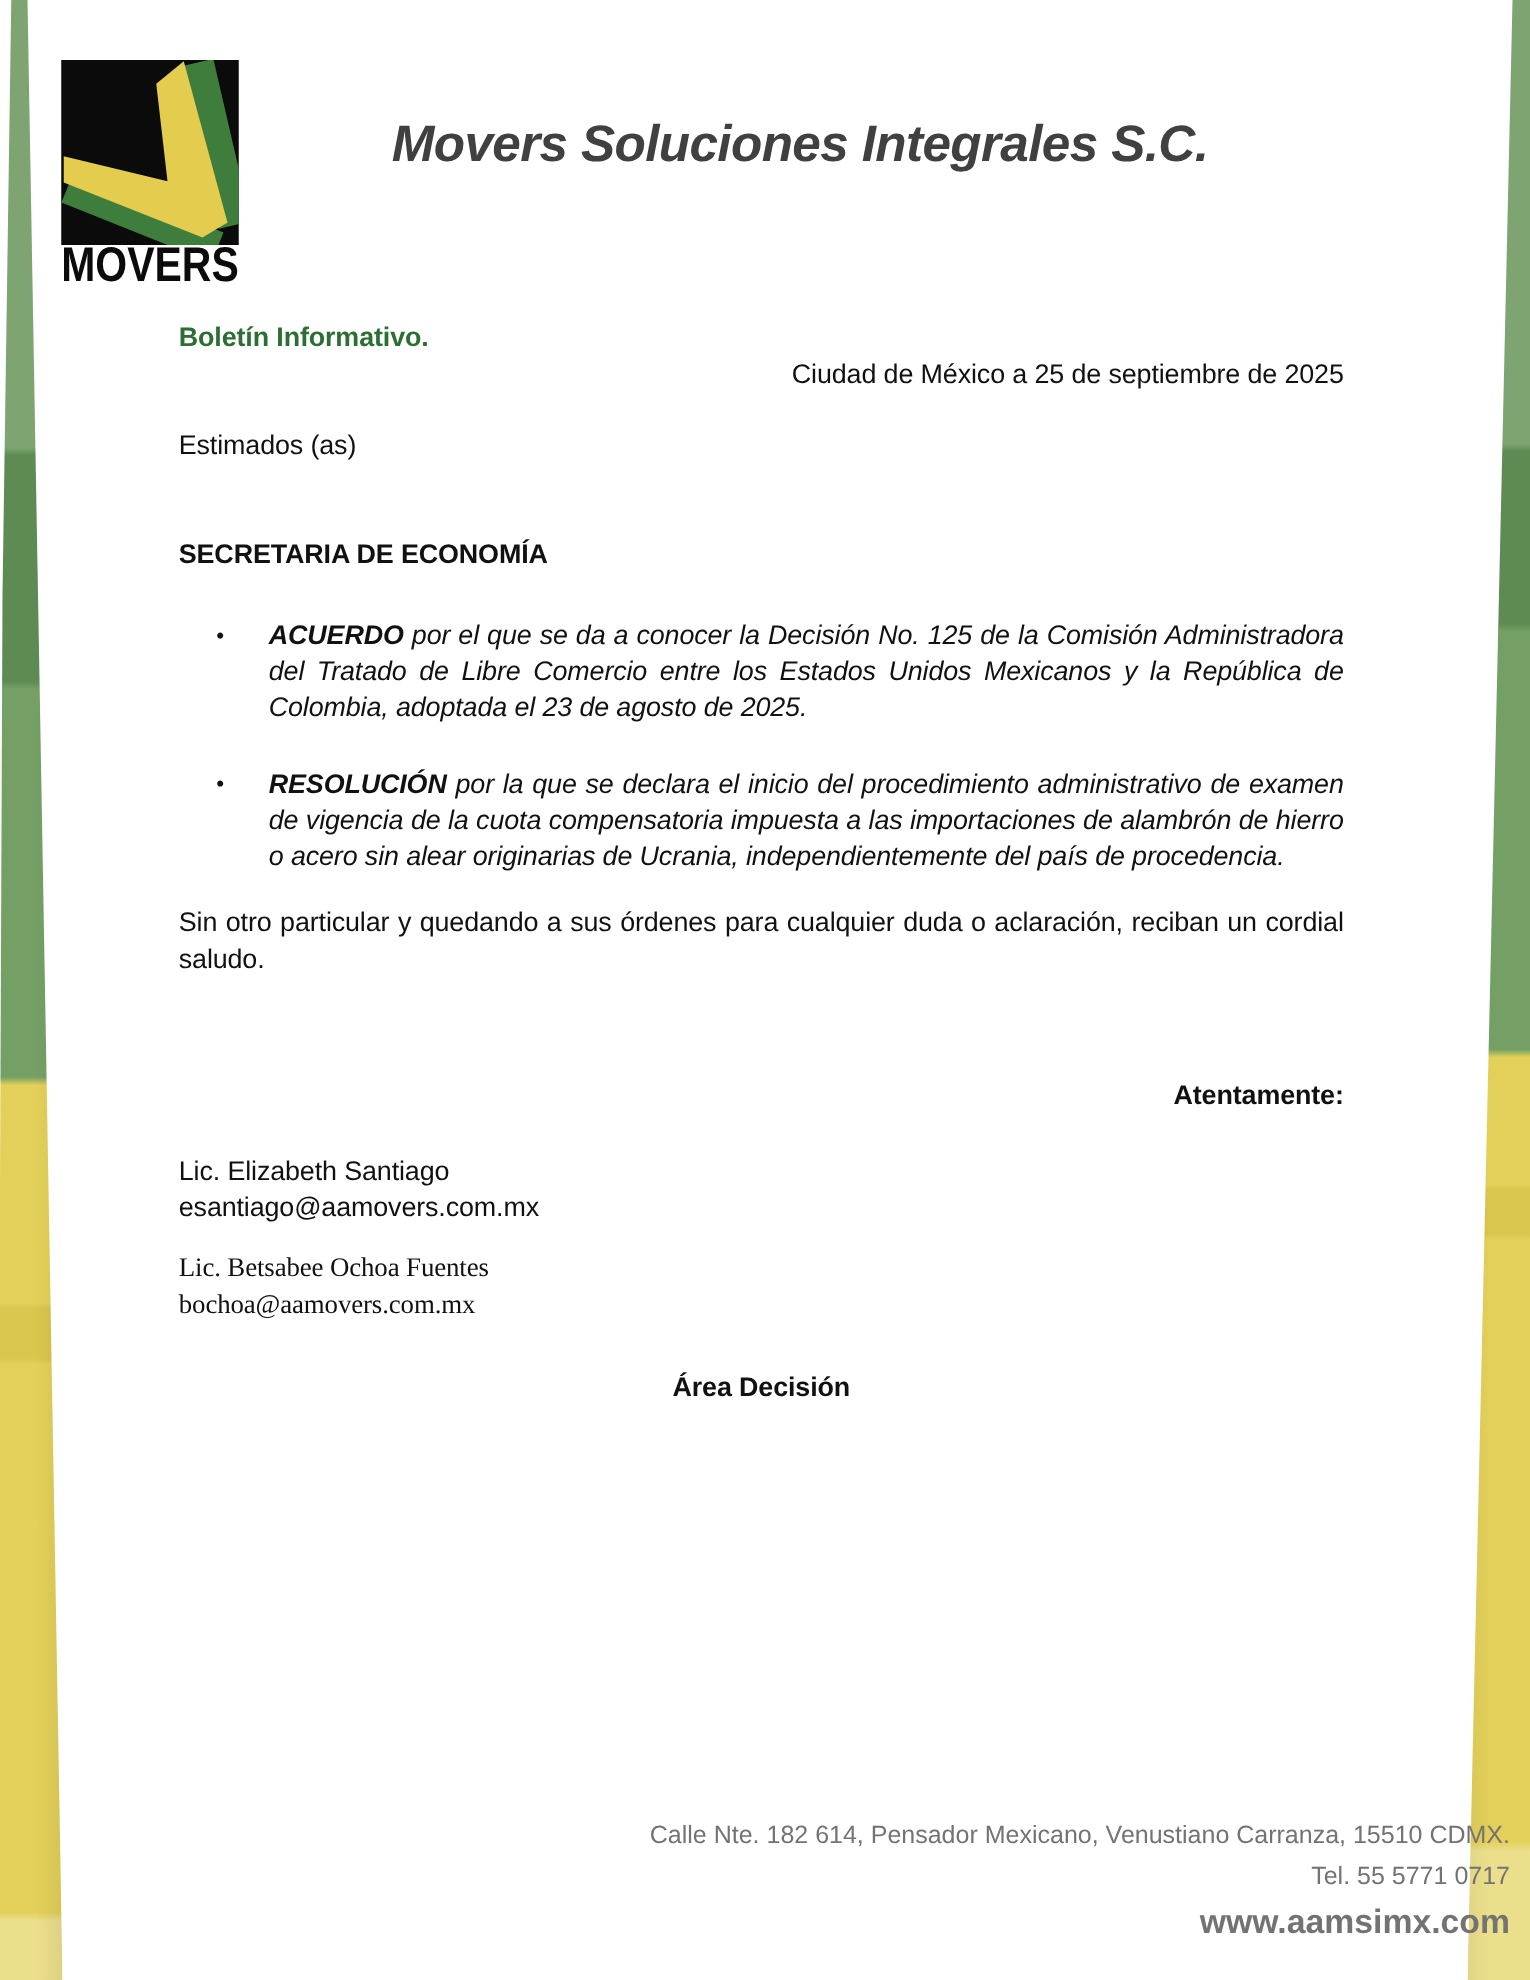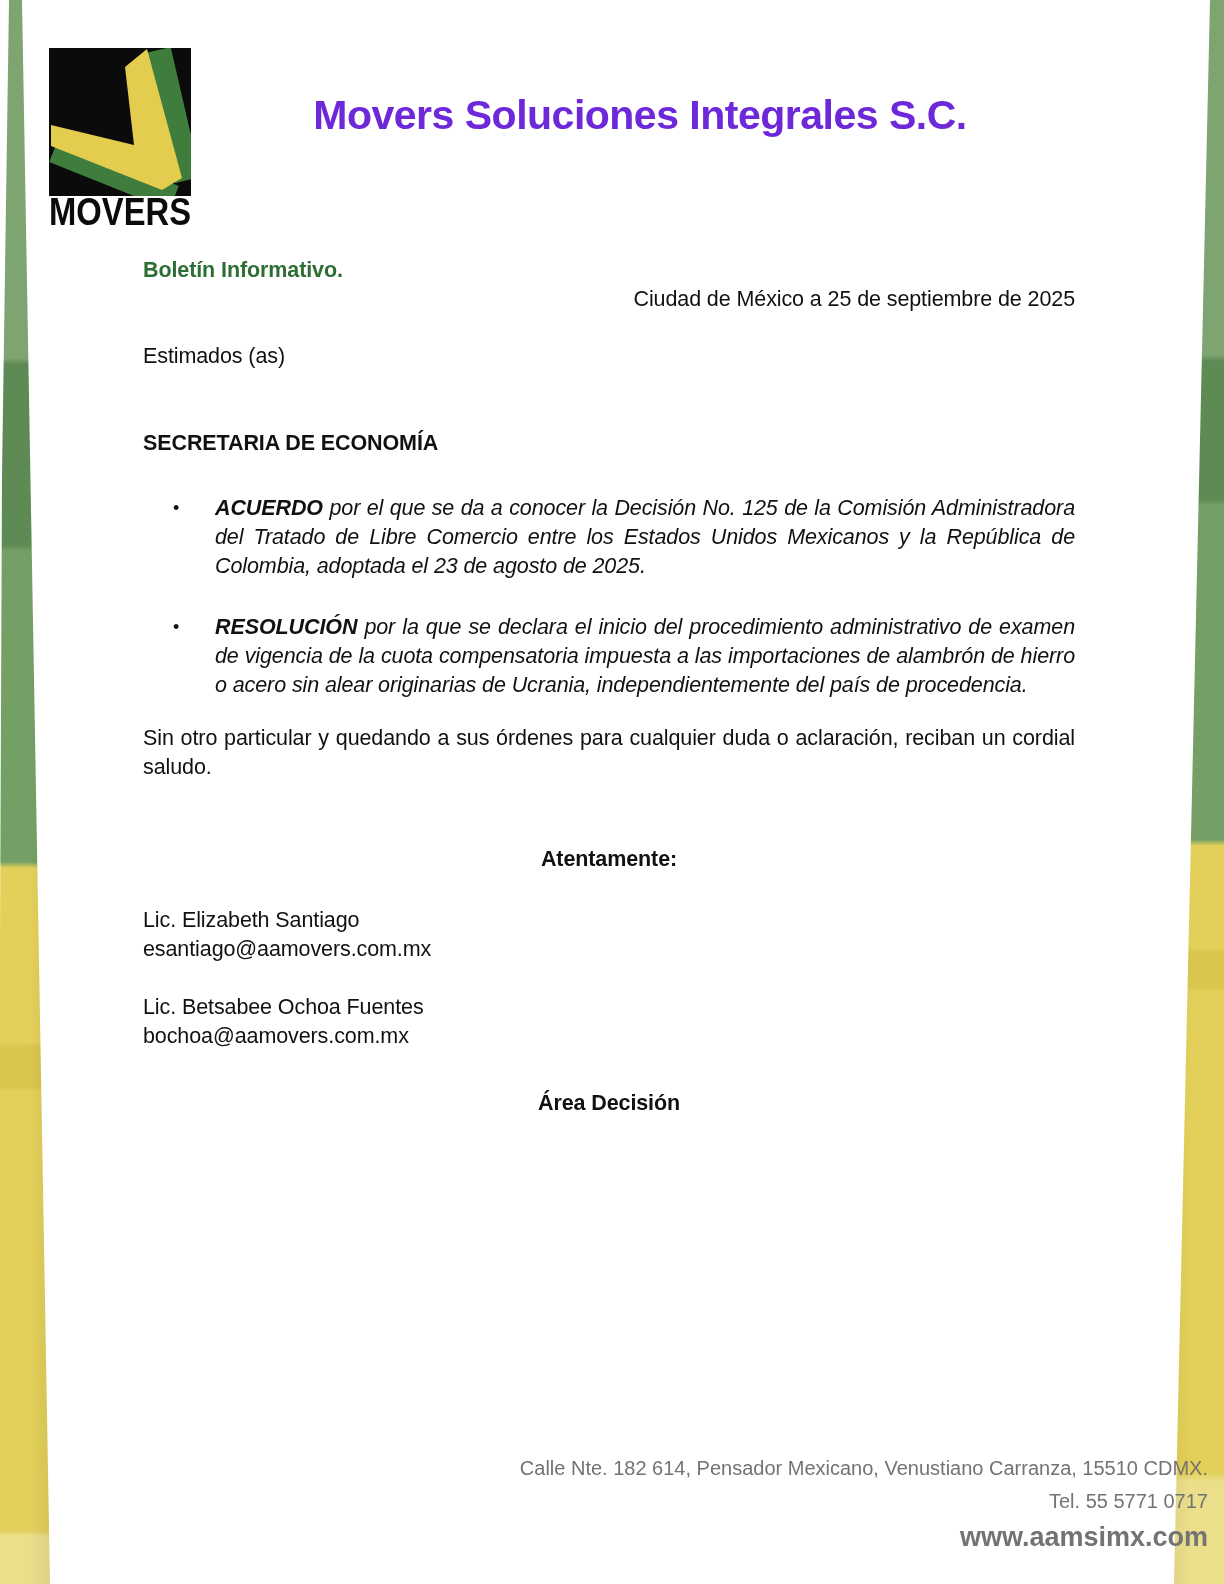--- a/index.html
+++ b/index.html
@@ -46,43 +46,44 @@
 
   
   .logo { position:absolute; left:46px; top:48px; width:148px; }
   .logo svg { display:block; }
 
   
   .company-title {
     position:absolute; left:240px; top:92px; width:800px;
     text-align:center;
     font-size:41px; font-weight:bold; letter-spacing:-0.5px;
-    color:#6d28d9;
+    color:#404040;
+    font-style:italic;
   }
 
   
   .content {
     position:absolute; left:143px; top:256px; width:932px;
     font-size:21.5px; line-height:29px; letter-spacing:-0.1px;
   }
   .bulletin { font-weight:bold; color:var(--heading-green, #2c6e33); }
   .dateline { text-align:right; }
   .salutation { margin-top:28px; }
   .para { margin-top:24px; text-align:justify; }
   .section-heading { margin-top:58px; font-weight:bold; }
   .bullets { margin-top:36px; list-style:none; }
   .bullet { display:flex; }
   .bullet + .bullet { margin-top:32px; }
   .bullet .marker { width:72px; padding-left:30px; font-size:18px; }
   .bullet .btext { flex:1; text-align:justify;font-style:italic; }
   .lead { font-weight:bold; }
   .closing { margin-top:24px; text-align:justify; }
-  .signoff { margin-top:63px; text-align:center; font-weight:bold; }
+  .signoff { margin-top:80px; text-align:right; font-weight:bold; }
   .sig { margin-top:32px; }
-  .sig + .sig { margin-top:29px; }
+  .sig + .sig { margin-top:19px;font-family:Liberation Serif, serif; }
   .department { margin-top:38px; text-align:center; font-weight:bold; }
 
   
   .footer {
     position:absolute; left:0; right:16px; top:1452px;
     text-align:right; font-size:20px; line-height:33px; color:#737373;
   }
   .footer .website { margin-top:3px; font-size:27px; font-weight:bold; }
 </style>
 </head>

